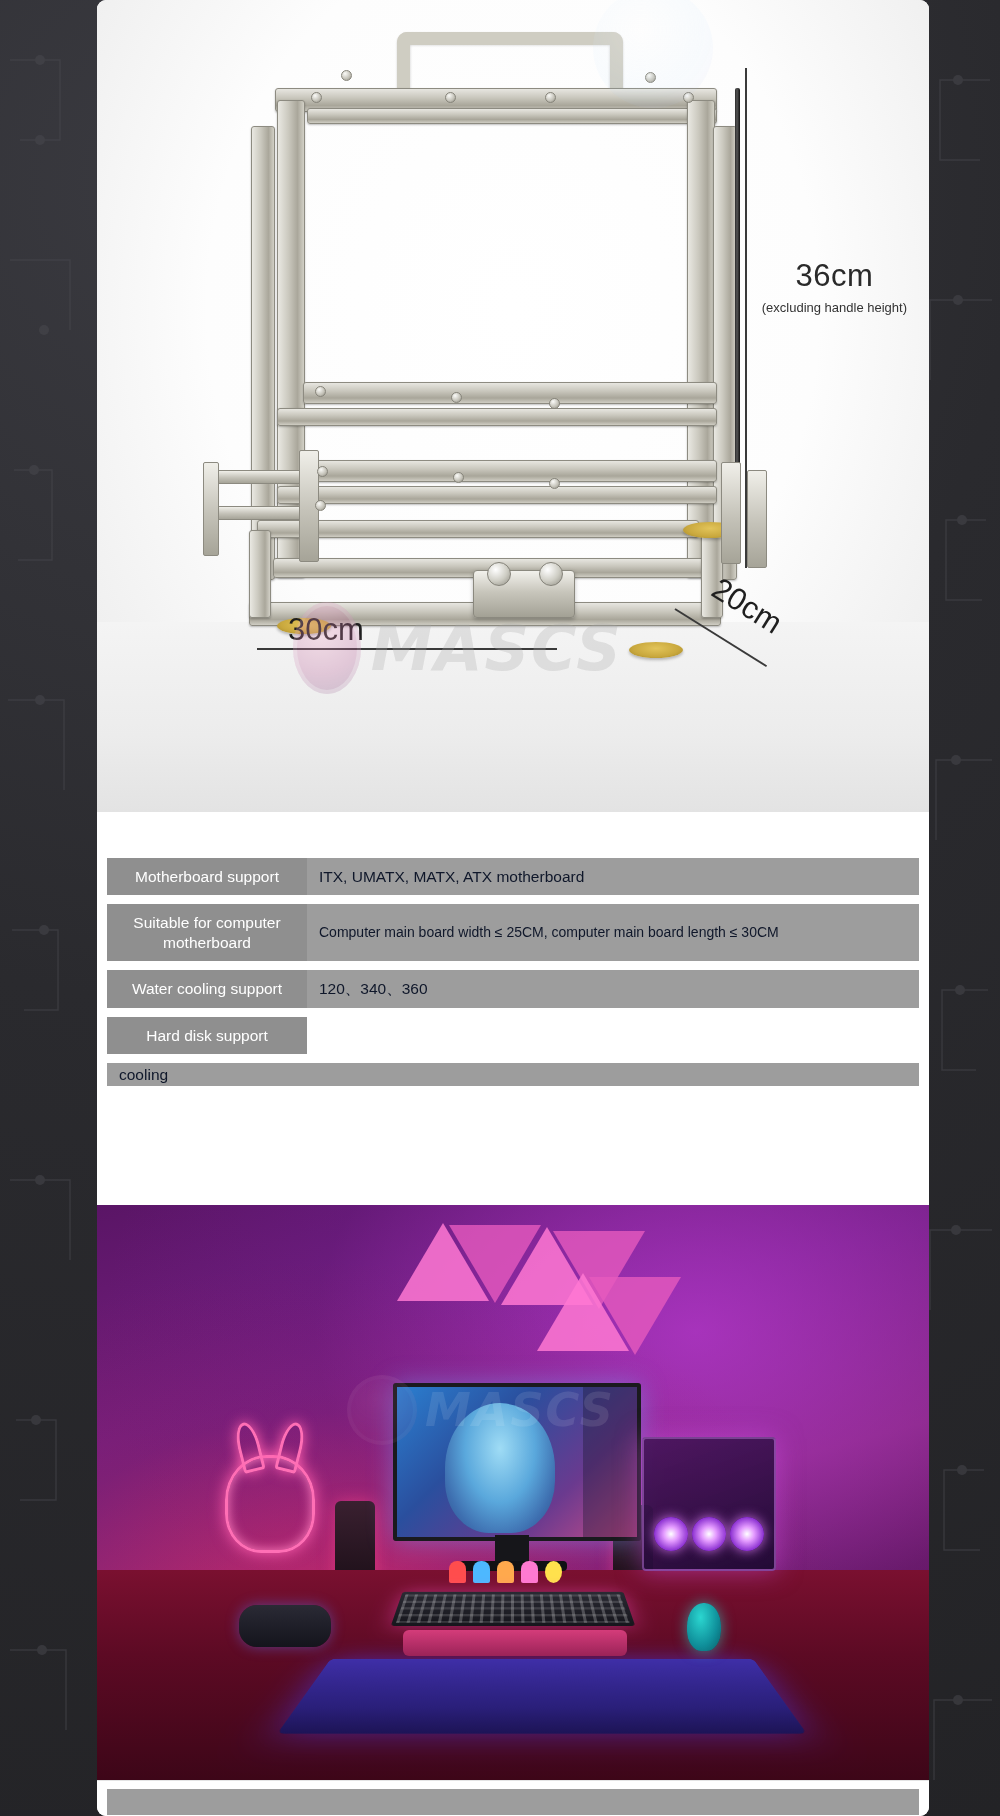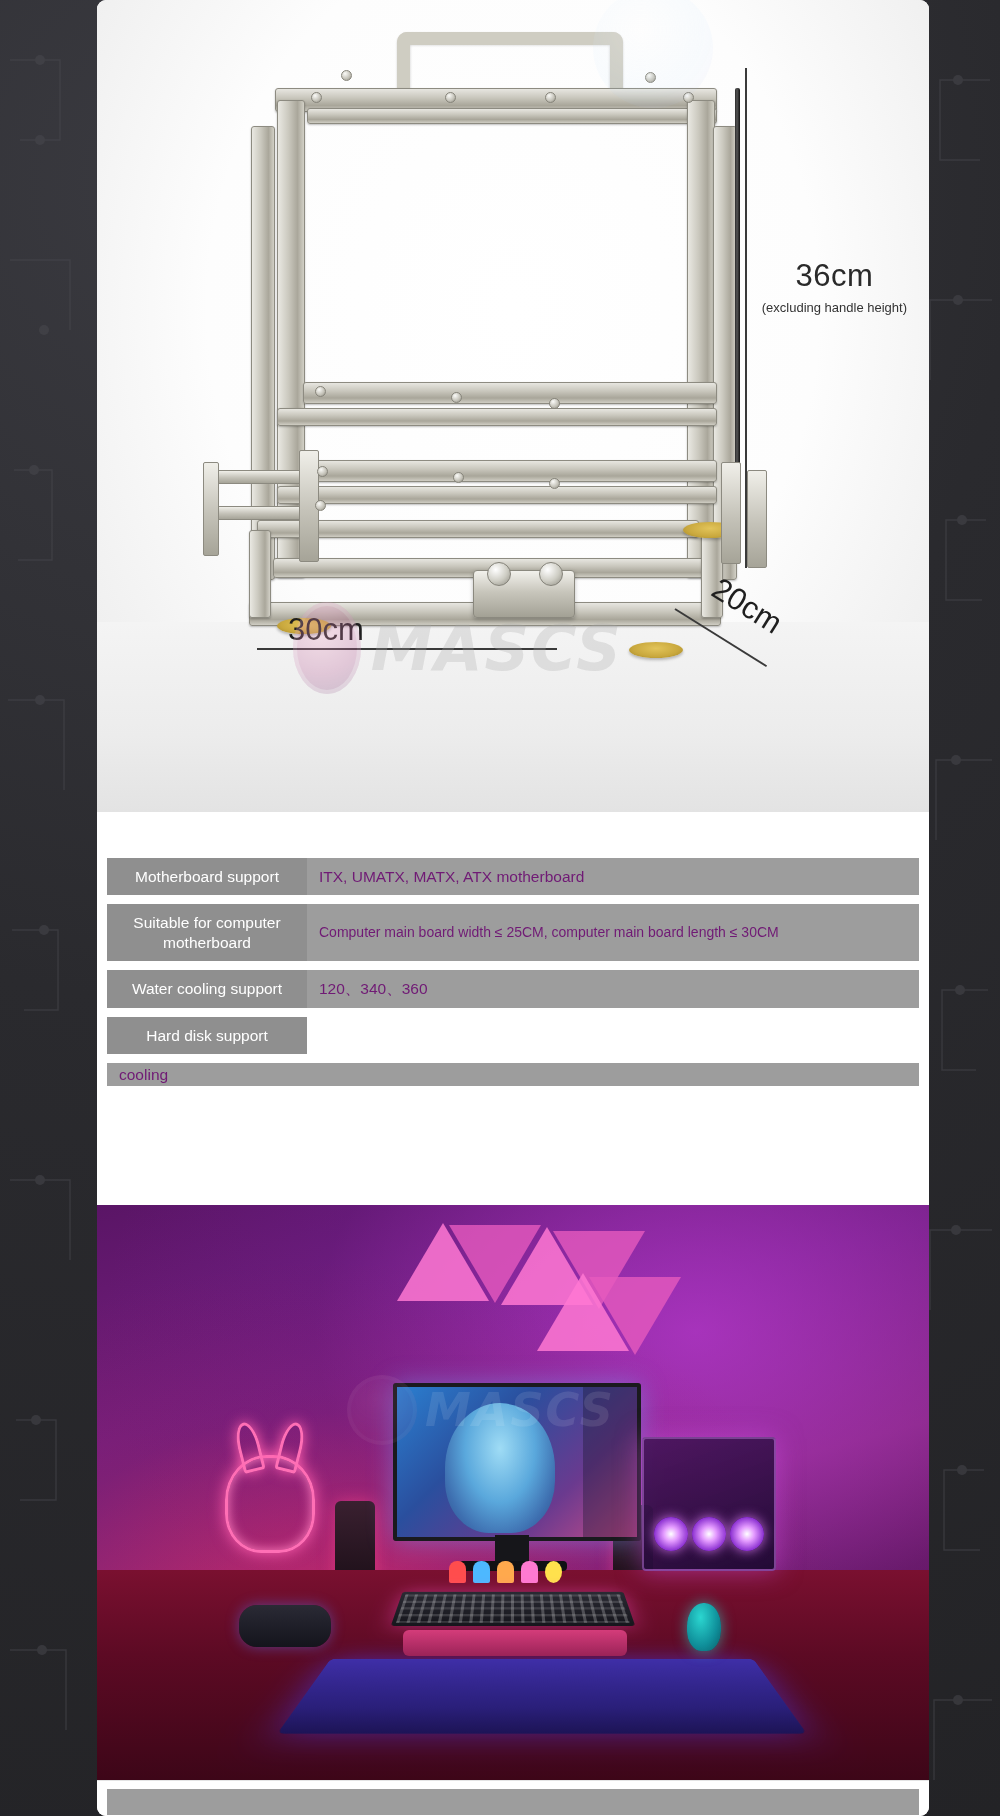--- a/index.html
+++ b/index.html
@@ -229,21 +229,21 @@
     align-items: center;
     justify-content: center;
     text-align: center;
     padding: 9px 6px;
     box-sizing: border-box;
     line-height: 1.25;
   }
   .spec-val {
     flex: 1 1 auto;
     background: #9d9d9d;
-    color: #701a75;
+    color: #0f172a;
     font-size: 15.5px;
     display: flex;
     align-items: center;
     padding: 2px 12px;
     box-sizing: border-box;
     line-height: 1.25;
   }
   .spec-val.small { font-size: 14px; }
 
   

